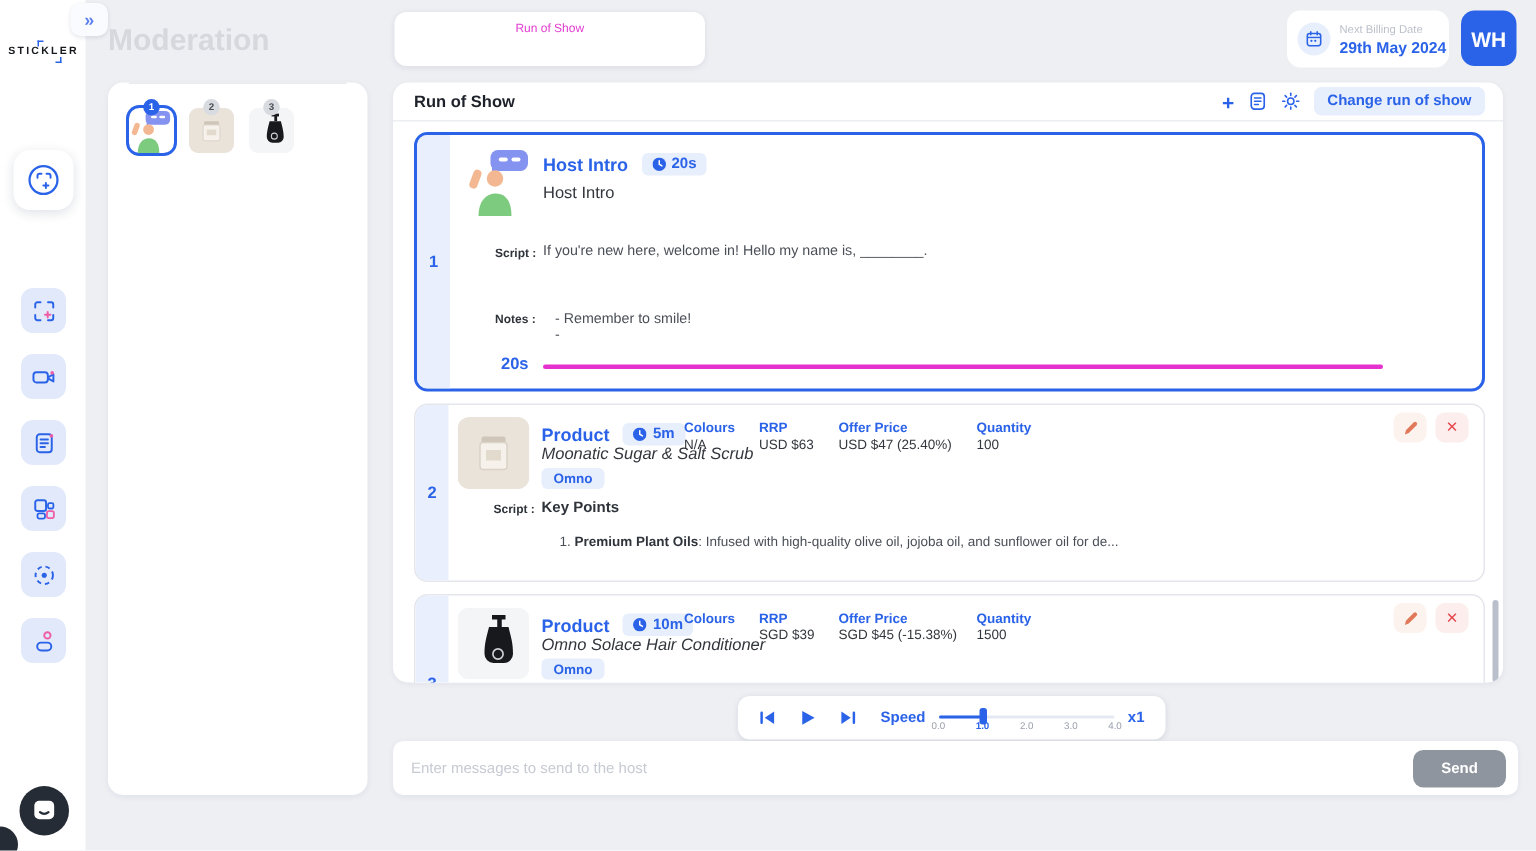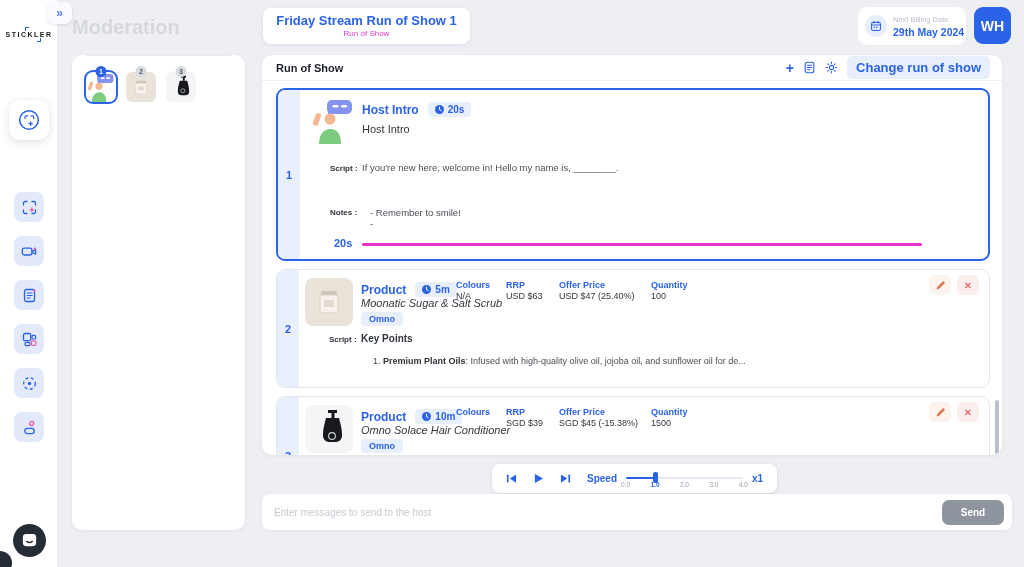--- a/index.html
+++ b/index.html
@@ -39,21 +39,21 @@
   .thumb.selected { background:#fff; box-shadow:0 0 0 2px #2b63e8; }
   .thumb-badge { position:absolute; top:-6px; left:50%; transform:translateX(-50%); width:11px; height:11px; border-radius:50%; background:#d8dbdf; color:#4a4e55; font-size:6.5px; font-weight:bold; display:flex; align-items:center; justify-content:center; z-index:2; }
   .thumb.selected .thumb-badge { background:#2b63e8; color:#fff; }
 
   
   .ros-panel { position:absolute; left:262px; top:55px; width:740px; height:400px; background:#fff; border-radius:10px; box-shadow:0 1px 4px rgba(20,30,60,.06); overflow:hidden; }
   .ros-header { height:26px; display:flex; align-items:center; padding:0 12px 0 14px; border-bottom:1px solid #eceef2; }
   .ros-title { font-size:11px; font-weight:bold; color:#1d2129; }
   .ros-actions { margin-left:auto; display:flex; align-items:center; gap:9px; }
   .icon-btn { color:#2b63e8; cursor:pointer; display:flex; align-items:center; font-size:14px; font-weight:bold; line-height:1; }
-  .change-btn { background:#e7eefc; color:#2b63e8; border:none; font-family:inherit; font-size:13px; font-weight:bold; padding:4px 9px; border-radius:5px; cursor:pointer; }
+  .change-btn { background:#e7eefc; color:#2b63e8; border:none; font-family:inherit; font-size:10px; font-weight:bold; padding:4px 9px; border-radius:5px; cursor:pointer; }
   .ros-body { position:relative; padding:7px 12px 0 14px; }
   .ros-item { position:relative; display:flex; border:1px solid #e4e6eb; border-radius:9px; margin-bottom:8px; background:#fff; overflow:hidden; cursor:pointer; }
   .ros-item.item1 { border:2px solid #2b63e8; height:173px; }
   .ros-item.item2, .ros-item.item3 { height:119px; }
   .num-col { flex:0 0 22px; background:#e9effc; display:flex; align-items:center; justify-content:center; color:#2b63e8; font-weight:bold; font-size:11px; }
   .item-body { position:relative; flex:1; }
   .title-row { position:absolute; left:62px; top:12px; display:flex; align-items:center; gap:9px; }
   .item-type { color:#2b63e8; font-weight:bold; font-size:12px; }
   .dur-badge { display:inline-flex; align-items:center; gap:4px; background:#e7eefc; border-radius:4px; padding:2px 7px; color:#2b63e8; font-weight:bold; font-size:10px; }
   .host-illus { position:absolute; left:10px; top:8px; }
@@ -182,21 +182,20 @@
     </svg>
   </div>
   <div class="chat-corner"></div>
 </div>
 
 <div class="expand-btn">»</div>
 
 <div class="page-title">Moderation</div>
 
 <div class="show-card">
-  <div class="show-title">Friday Stream Run of Show 1</div>
   <div class="show-subtitle">Run of Show</div>
 </div>
 
 <div class="billing-card">
   <div class="billing-icon-wrap">
     <svg width="12" height="12" viewBox="0 0 14 14">
       <rect x="1.8" y="2.8" width="10.4" height="9.4" rx="1.8" fill="none" stroke="#2b63e8" stroke-width="1.2"></rect>
       <line x1="4.5" y1="1.4" x2="4.5" y2="3.6" stroke="#2b63e8" stroke-width="1.2" stroke-linecap="round"></line>
       <line x1="9.5" y1="1.4" x2="9.5" y2="3.6" stroke="#2b63e8" stroke-width="1.2" stroke-linecap="round"></line>
       <line x1="2" y1="5.8" x2="12" y2="5.8" stroke="#2b63e8" stroke-width="1.1"></line>

